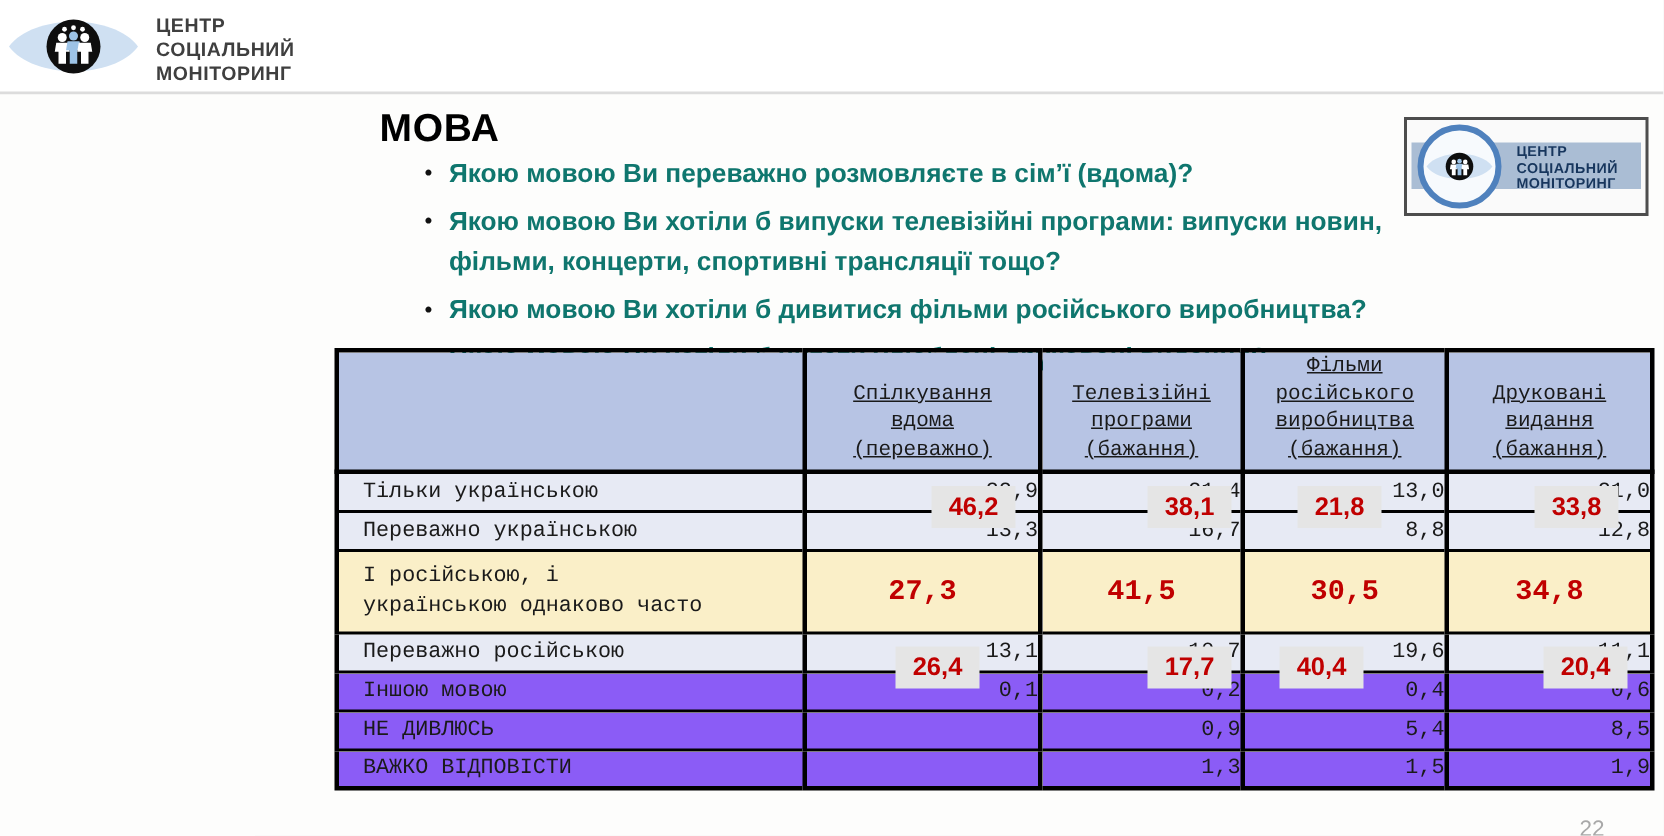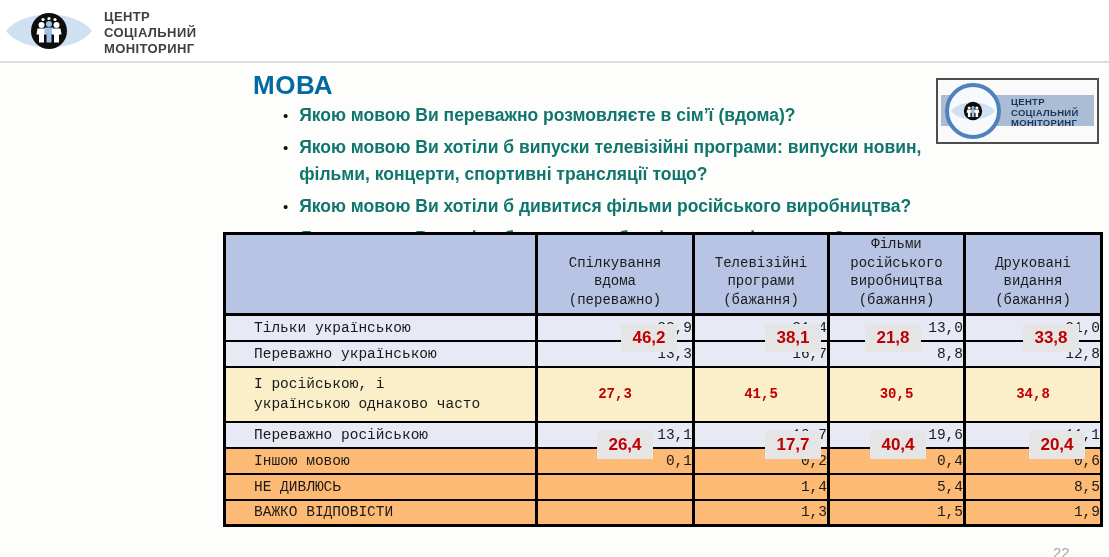--- a/index.html
+++ b/index.html
@@ -14,21 +14,21 @@
     position:absolute; left:104px; top:9px;
     font-size:13px; font-weight:bold; color:#3f3f3f;
     line-height:16px; white-space:pre-line; letter-spacing:0.4px;
   }
   .top-divider { position:absolute; left:0; top:61px; width:1109px; height:2px; background:#dcdcdc; }
   .content-bg { position:absolute; left:0; top:63px; width:1109px; height:494px; background:#fdfdfc; }
 
   
   .slide-title {
     position:absolute; left:253px; top:70px;
-    font-size:26px; font-weight:bold; color:#0369a1; letter-spacing:0.5px;
+    font-size:26px; font-weight:bold; color:#000000; letter-spacing:0.5px;
   }
   .bullets { position:absolute; left:283px; top:102px; width:640px; }
   .bullet-item { display:flex; gap:11px; margin-bottom:5px; }
   .bullet-dot { font-size:15px; line-height:27px; color:#111; flex:0 0 auto; }
   .bullet-text {
     font-size:17.5px; font-weight:bold; color:#0f766e; line-height:27px;
   }
 
   
   .corner-badge {
@@ -55,44 +55,44 @@
     color:#1a1a1a;
   }
   .lang-table th, .lang-table td {
     border:2px solid #000; border-left-width:3px; border-right-width:3px;
     overflow:hidden;
   }
   table.lang-table { border:3px solid #000; }
   .lang-table th {
     background:#b7c4e4; font-weight:normal; font-size:14px; line-height:18.5px;
     text-align:center; vertical-align:bottom; padding-bottom:4px;
-    white-space:pre-line; border-bottom-width:3px; height:80px;
+    white-space:pre-line; border-bottom-width:3px; height:80px;text-decoration:underline;
   }
   .lang-table td { font-size:14.5px; }
-  .lang-table td.lbl { padding-left:28px; white-space:pre-line; line-height:20px;margin-top:32px; }
+  .lang-table td.lbl { padding-left:16px; white-space:pre-line; line-height:20px;margin-top:32px; }
   .lang-table td.val { padding-left:12px; text-align:right; }
   tr.row-light td { background:#e7eaf4; height:26px; }
-  tr.row-pink  td { background:#fdba74; height:26px; }
+  tr.row-pink  td { background:#8b5cf6; height:26px; }
   tr.row-yellow td { background:#faefc8; height:55px; }
   tr.row-yellow td.val {
     text-align:center; padding-left:0; color:#c00000;
-    font-size:14px; font-weight:bold;
+    font-size:19px; font-weight:bold;
   }
 
   
   .note {
     position:absolute; width:56px; height:28px; background:#e5e5e5;
     color:#c00000; font-weight:bold; font-size:17px;
     display:flex; align-items:center; justify-content:center; z-index:5;
     font-family:"Liberation Sans", sans-serif;
     text-align:right;
   }
   .nA { top:92px; }  .nB { top:199px; }
   .nA.c2 { left:398px; } .nA.c3 { left:542px; } .nA.c4 { left:642px; } .nA.c5 { left:800px; }
-  .nB.c2 { left:374px; } .nB.c3 { left:542px; } .nB.c4 { left:647px; } .nB.c5 { left:806px; }
+  .nB.c2 { left:374px; } .nB.c3 { left:542px; } .nB.c4 { left:630px; } .nB.c5 { left:806px; }
 
   .page-number {
     position:absolute; left:1053px; top:544px;
     font-size:15px; color:#a8a8a8;
   }
 </style>
 </head>
 <body>
 
 <div class="slide">
@@ -217,21 +217,21 @@
         <tr class="row-pink">
           <td class="lbl">Іншою мовою</td>
           <td class="val">0,1</td>
           <td class="val">0,2</td>
           <td class="val">0,4</td>
           <td class="val">0,6</td>
         </tr>
         <tr class="row-pink">
           <td class="lbl">НЕ ДИВЛЮСЬ</td>
           <td class="val"></td>
-          <td class="val">1,4</td>
+          <td class="val">0,9</td>
           <td class="val">5,4</td>
           <td class="val">8,5</td>
         </tr>
         <tr class="row-pink">
           <td class="lbl">ВАЖКО ВІДПОВІСТИ</td>
           <td class="val"></td>
           <td class="val">1,3</td>
           <td class="val">1,5</td>
           <td class="val">1,9</td>
         </tr>

